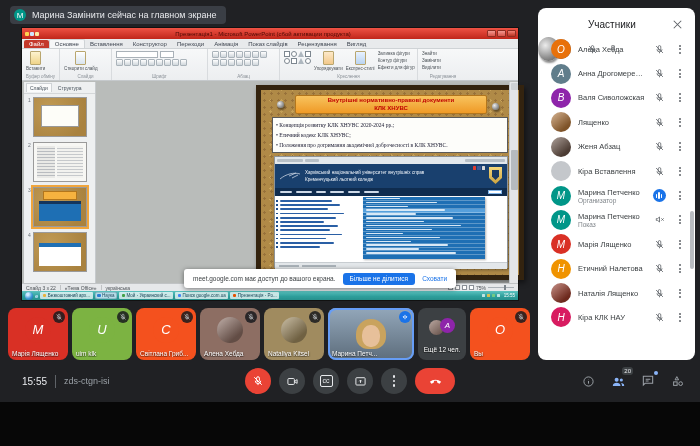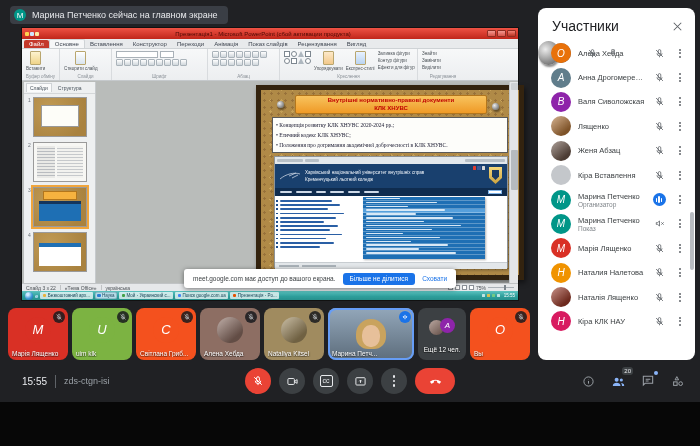--- a/index.html
+++ b/index.html
@@ -183,21 +183,21 @@
   .tile.group .tname{text-align:center;bottom:7px;}
   .chip{position:absolute;right:3px;top:3px;width:12px;height:12px;border-radius:50%;
        background:rgba(25,26,29,.85);display:none;align-items:center;justify-content:center;color:#bdc1c6;}
   .tile.micoff .chip.cmic{display:flex;}
   .tile.on .chip.con{display:flex;background:#1a73e8;color:#fff;}
 
   
   .panel{position:absolute;left:538px;top:8px;width:157px;height:352px;background:#fff;border-radius:8px;
        display:flex;flex-direction:column;overflow:hidden;z-index:6;}
   .phead{display:flex;align-items:center;justify-content:space-between;padding:10px 12px 5px 14px;}
-  .ptitle{font-size:14px;color:#202124;}
+  .ptitle{font-size:10px;color:#202124;margin-left:36px;}
   .pclose{width:12px;height:12px;color:#5f6368;display:flex;align-items:center;justify-content:center;}
   .plist{flex:1;position:relative;padding-top:2px;}
   .pscroll{position:absolute;right:1px;top:54%;width:4px;height:58px;background:#9aa0a6;border-radius:2px;opacity:.7;}
   .prow{display:flex;align-items:center;height:24.4px;padding:0 8px 0 13px;gap:7px;}
   .pava{width:20px;height:20px;border-radius:50%;flex:none;color:#fff;font-size:10px;
        display:flex;align-items:center;justify-content:center;}
   .prow.photo .pava{background-image:linear-gradient(140deg,rgba(255,255,255,.45),rgba(0,0,0,.3) 75%);}
   .pmeta{flex:1;min-width:0;display:flex;flex-direction:column;justify-content:center;}
   .pname{font-size:7.5px;color:#3c4043;white-space:nowrap;overflow:hidden;text-overflow:ellipsis;}
   .psub{font-size:6.5px;color:#80868b;white-space:nowrap;}
@@ -235,21 +235,21 @@
        border-radius:3px;padding:0.5px 2px;line-height:1.2;}
   .cdot{position:absolute;top:-2px;right:-2px;width:4px;height:4px;border-radius:50%;background:#8ab4f8;}
 </style>
 </head>
 <body>
 
 <div class="stage">
 
   <div class="banner">
     <span class="bava">М</span>
-    <span class="btext">Марина Петченко сейчас на главном экране</span>
+    <span class="btext">Марина Замінити сейчас на главном экране</span>
   </div>
 
   <div class="ppt">
     <div class="ppt-title">
       <span class="qat">
           <i style="background:#ffd34f"></i>
           <i style="background:#cfe5ff"></i>
           <i style="background:#ffe8a0"></i>
         </span>
       <span class="ttext">Презентація1 - Microsoft PowerPoint (сбой активации продукта)</span>
@@ -918,21 +918,21 @@
               <i></i>
               <i></i>
             </span>
           </span>
         </div>
         <div class="prow letter micoff menu">
           <span class="pava" style="background-color: rgb(240, 147, 0);">
             <i>Н</i>
           </span>
           <span class="pmeta">
-            <span class="pname">Наталия Налетова</span>
+            <span class="pname">Етичний Налетова</span>
 
           </span>
           <span class="pic i-micoff">
             <svg width="11" height="11" viewBox="0 0 24 24" fill="none" stroke="currentColor" stroke-width="1.8">
               <rect x="9.2" y="3.5" width="5.6" height="10" rx="2.8"></rect>
               <path d="M6.5 11.5a5.5 5.5 0 0 0 11 0M12 17v3.2M4.5 4.5l15 15"></path>
             </svg>
           </span>
 
           <span class="pic i-menu">

